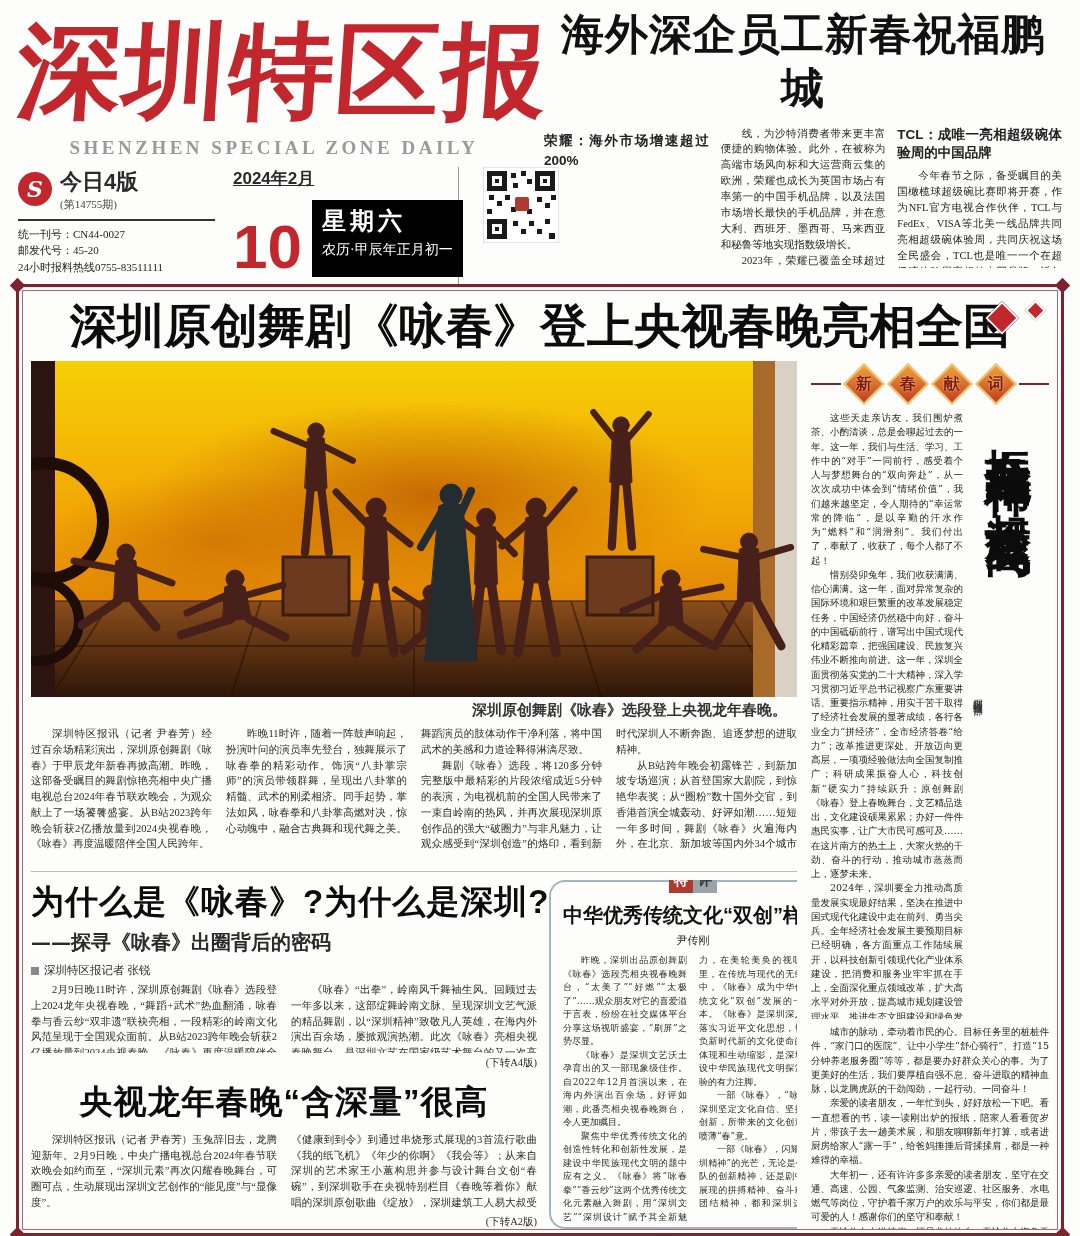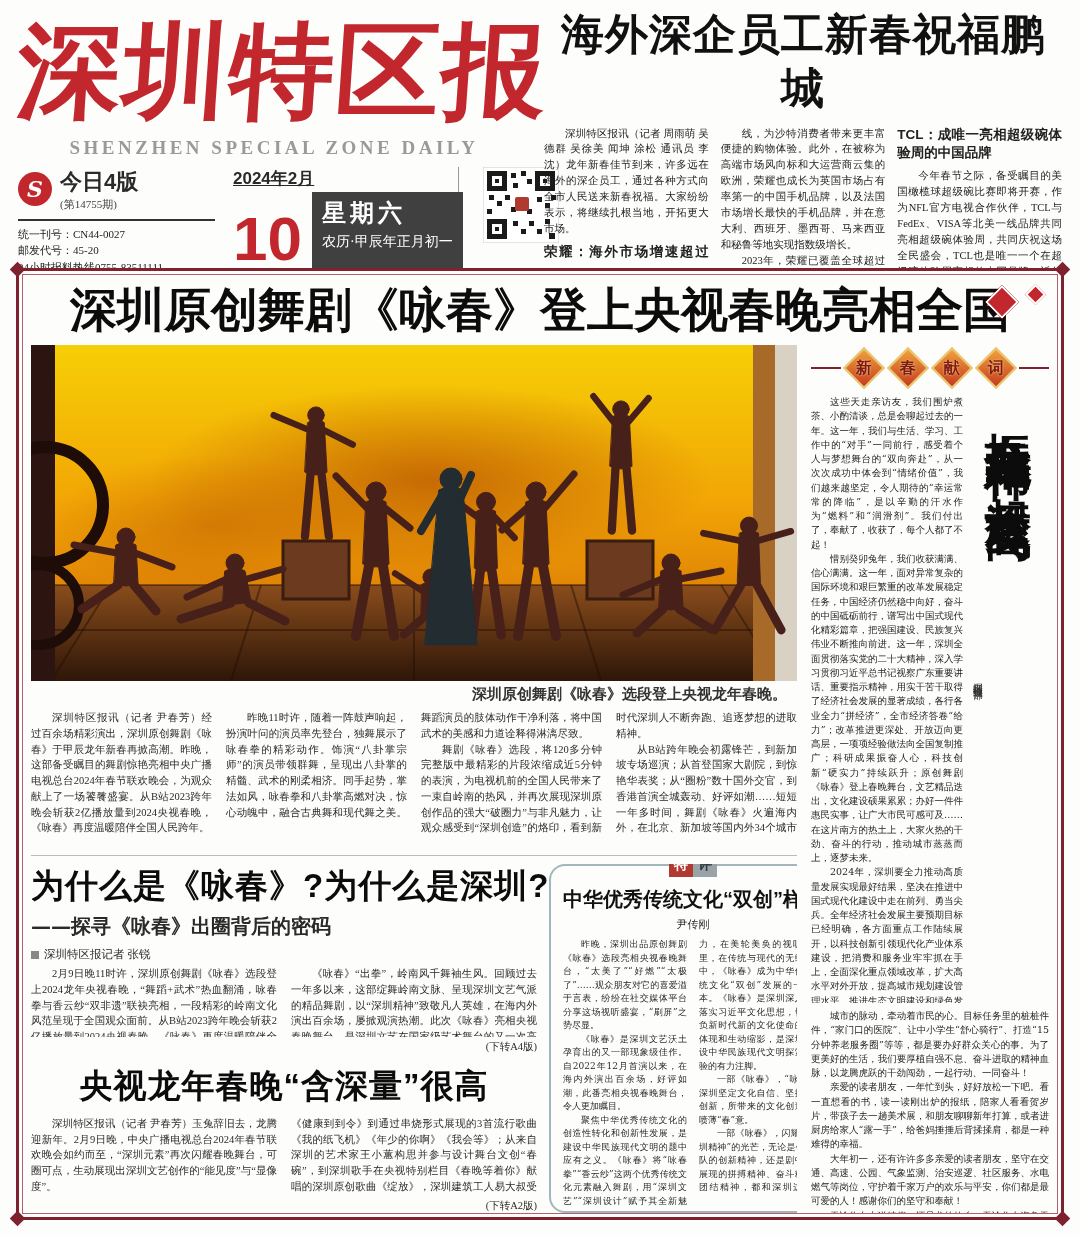--- a/index.html
+++ b/index.html
@@ -29,42 +29,42 @@
   .edition { font-size:22px; font-weight:bold; font-family:"Liberation Sans",sans-serif; }
   .issue { font-size:11px; color:#444; }
   .mi-left-rule { border-top:2px solid #333; margin:7px 0 5px; }
   .mi-small { font-size:11px; line-height:1.5; color:#222; white-space:nowrap; }
   .mi-div { width:1px; background:#999; margin:2px 10px 6px 0; }
   .mi-mid { width:225px; flex:none; position:relative; }
   .date-ym { font-size:17px; font-weight:bold; font-family:"Liberation Sans",sans-serif;text-decoration:underline; }
   .date-row { display:flex; align-items:flex-end; gap:10px; }
   .date-day { font-size:62px; line-height:0.95; font-weight:bold; color:#c1272d;
     font-family:"Liberation Sans",sans-serif; }
-  .week-box { background:#404040; color:#fff; padding:5px 10px 18px; margin-top:2px; }
+  .week-box { background:#000000; color:#fff; padding:5px 10px 18px; margin-top:10px; }
   .week { font-size:24px; font-weight:bold; font-family:"Liberation Sans",sans-serif; letter-spacing:4px; }
   .lunar { font-size:14px; margin-top:4px; white-space:nowrap; }
   .org { font-size:11px; margin-top:8px; white-space:nowrap; color:#222; }
   .mi-right { flex:1; border-left:1px solid #999; padding-left:12px; display:flex;
     flex-direction:column; align-items:center; justify-content:flex-start;gap:48px; }
   .qr { width:76px; height:76px; }
   .qr-caption { font-size:10px; margin-top:4px; white-space:nowrap; }
   
   .topstory { flex:1; display:flex; flex-direction:column; }
   .ts-headline { font-family:"Liberation Sans",sans-serif; font-weight:bold; font-size:43px;
     letter-spacing:1px; text-align:center; line-height:1.25; color:#111; }
   .ts-cols { display:flex; gap:12px; margin-top:10px; flex:1; overflow:hidden; }
   .ts-col { flex:1; font-size:10.5px; line-height:1.52; text-align:justify; color:#222; overflow:hidden; }
   .ts-col p { text-indent:2em; }
   .ts-subhead { font-family:"Liberation Sans",sans-serif; font-weight:bold; font-size:13.5px;
     margin:5px 0 4px; text-indent:0 !important; }
   .ts-subtitle { font-family:"Liberation Sans",sans-serif; font-weight:bold; font-size:13.5px;
     line-height:1.4; margin-bottom:5px; }
   .turn-note { text-align:right; font-size:10.5px; margin-top:3px; }
   
-  .frame { margin:0 16px 0; height:952px; border:3px solid #7e2230; position:relative;
+  .frame { margin:16px 16px 0; height:952px; border:3px solid #7e2230; position:relative;
     padding:8px 12px 10px; background:#fdfdfb; }
   .frame::before { content:""; position:absolute; inset:3px; border:1px solid #b0636e; pointer-events:none; }
   .corner { position:absolute; width:11px; height:11px; background:#7e2230; transform:rotate(45deg); }
   .c-tl{ top:-7px; left:-7px; } .c-tr{ top:-7px; right:-7px; }
   .c-bl{ bottom:-7px; left:-7px; } .c-br{ bottom:-7px; right:-7px; }
   .lead-row { position:relative; height:62px; display:flex; align-items:center; justify-content:center; }
   .lead-headline { font-family:"Liberation Sans",sans-serif; font-weight:bold; font-size:47px;
     letter-spacing:0px; color:#0c0c0c; white-space:nowrap; }
   .lead-diamonds { position:absolute; right:6px; top:8px; }
   .diamond-deco { display:inline-block; background:#c1272d; transform:rotate(45deg);
@@ -208,21 +208,20 @@
           </svg>
           <div class="qr-caption">扫一扫进入读特客户端</div>
         </div>
       </div>
     </div>
 
     <div class="topstory">
       <div class="ts-headline">海外深企员工新春祝福鹏城</div>
       <div class="ts-cols">
         <div class="ts-col">
-          <p>深圳特区报讯（记者 周雨萌 吴德群 吴徐美 闻坤 涂松 通讯员 李沈）龙年新春佳节到来，许多远在海外的深企员工，通过各种方式向全市人民送来新春祝福。大家纷纷表示，将继续扎根当地，开拓更大市场。</p>
           <div class="ts-subhead">荣耀：海外市场增速超过200%</div>
 
         </div>
         <div class="ts-col">
           <p>线，为沙特消费者带来更丰富便捷的购物体验。此外，在被称为高端市场风向标和大运营商云集的欧洲，荣耀也成长为英国市场占有率第一的中国手机品牌，以及法国市场增长最快的手机品牌，并在意大利、西班牙、墨西哥、马来西亚和秘鲁等地实现指数级增长。</p>
           <p>2023年，荣耀已覆盖全球超过100个国家或地区，在45个国家的渠道和零售体系搭建完成，荣耀在海外市场增速超过200%，四年内实现盈利性增长，在多国市场份额占比突破10%。</p>
         </div>
         <div class="ts-col">
           <div class="ts-subtitle">TCL：成唯一亮相超级碗体验周的中国品牌</div>
           <p>今年春节之际，备受瞩目的美国橄榄球超级碗比赛即将开赛，作为NFL官方电视合作伙伴，TCL与FedEx、VISA等北美一线品牌共同亮相超级碗体验周，共同庆祝这场全民盛会，TCL也是唯一一个在超级碗体验周亮相的中国品牌。近年来，TCL推动海外本土化经营，在不同国家和地区强化在地研发、生产、营销和服务，提供本地最适合的产品与服务，打造独特本土化品牌形象。</p>

